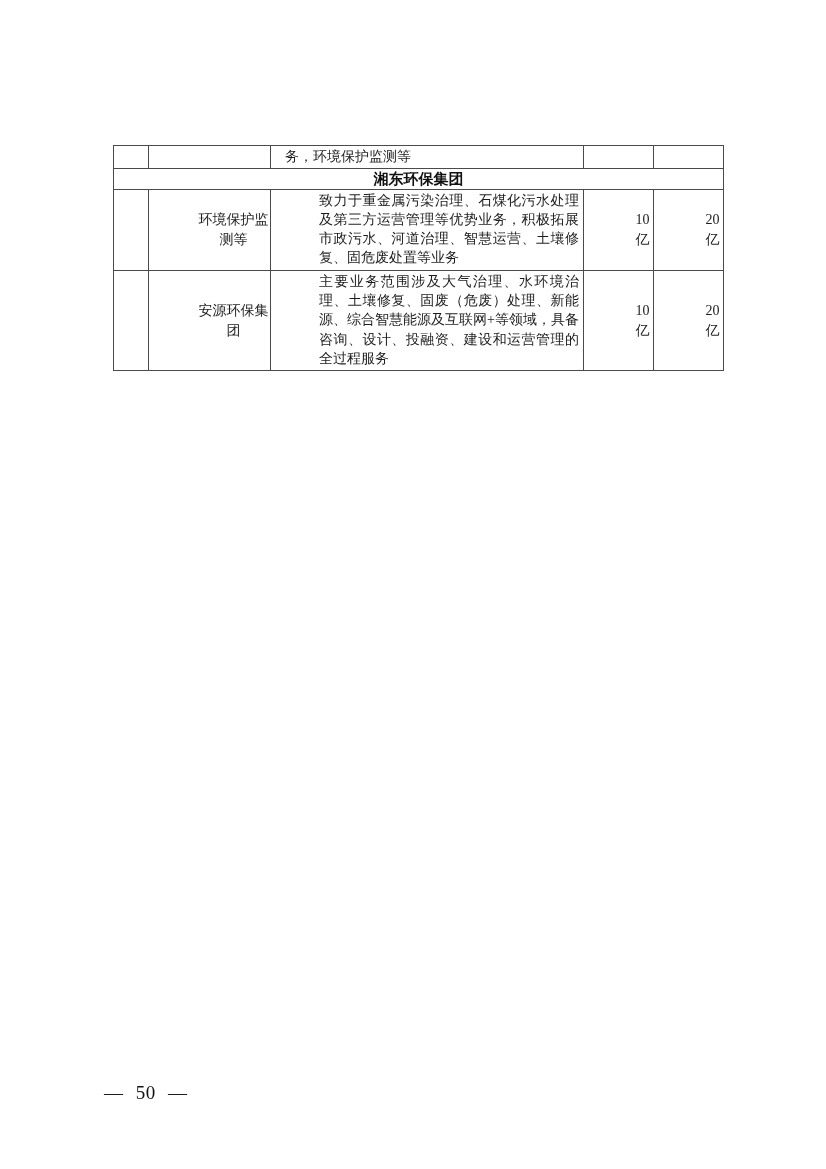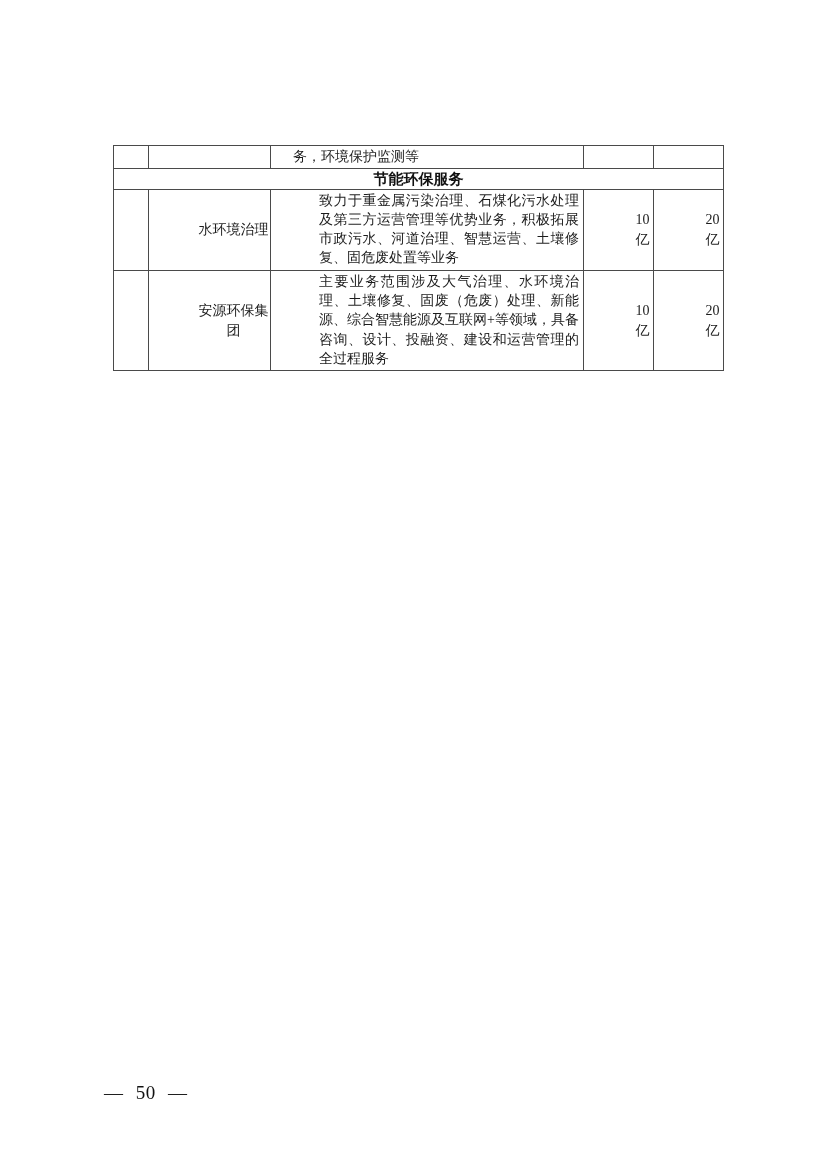--- a/index.html
+++ b/index.html
@@ -37,21 +37,21 @@
   col.c3 { width: 313px; }
   col.c4 { width: 70px; }
   col.c5 { width: 70px; }
   td.desc {
     text-align: justify;
     text-justify: inter-ideograph;
     vertical-align: top;
     padding: 1px 4px 2px 4px;
   }
   tr.partial-row td { height: 18px; }
-  tr.partial-row td.desc { padding-left: 22px; vertical-align: top; font-family: Liberation Serif, serif; }
+  tr.partial-row td.desc { padding-left: 14px; vertical-align: top; font-family: Liberation Serif, serif; }
   tr.section-row td {
     height: 18px;
     font-family: "Liberation Sans", "DejaVu Sans", sans-serif;
     font-weight: bold;
     font-size: 15px;
     text-align: center;
     color: #111111;
   }
   tr.data-row td { height: 75px; padding-left: 48px; }
   .num-cell, .val-cell {
@@ -80,25 +80,25 @@
   </colgroup>
   <tbody>
     <tr class="partial-row">
       <td></td>
       <td></td>
       <td class="desc">务，环境保护监测等</td>
       <td></td>
       <td></td>
     </tr>
     <tr class="section-row">
-      <td colspan="5">节能环保服务</td>
+      <td colspan="5">湘东环保集团</td>
     </tr>
     <tr class="data-row">
       <td class="num-cell">23</td>
-      <td>水环境治理</td>
+      <td>环境保护监测等</td>
       <td class="desc">致力于重金属污染治理、石煤化污水处理及第三方运营管理等优势业务，积极拓展市政污水、河道治理、智慧运营、土壤修复、固危废处置等业务</td>
       <td class="val-cell">10 亿</td>
       <td class="val-cell">20 亿</td>
     </tr>
     <tr class="data-row">
       <td class="num-cell">21</td>
       <td>安源环保集团</td>
       <td class="desc">主要业务范围涉及大气治理、水环境治理、土壤修复、固废（危废）处理、新能源、综合智慧能源及互联网+等领域，具备咨询、设计、投融资、建设和运营管理的全过程服务</td>
       <td class="val-cell">10 亿</td>
       <td class="val-cell">20 亿</td>

